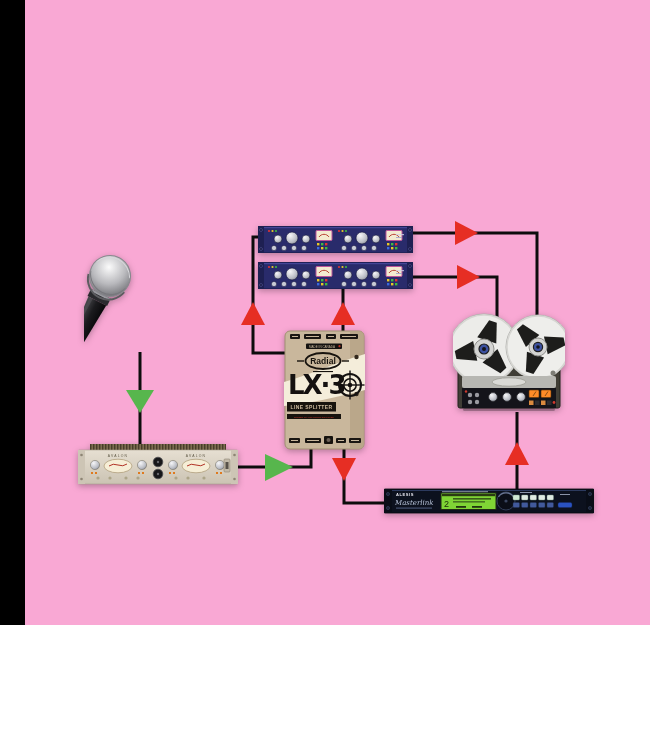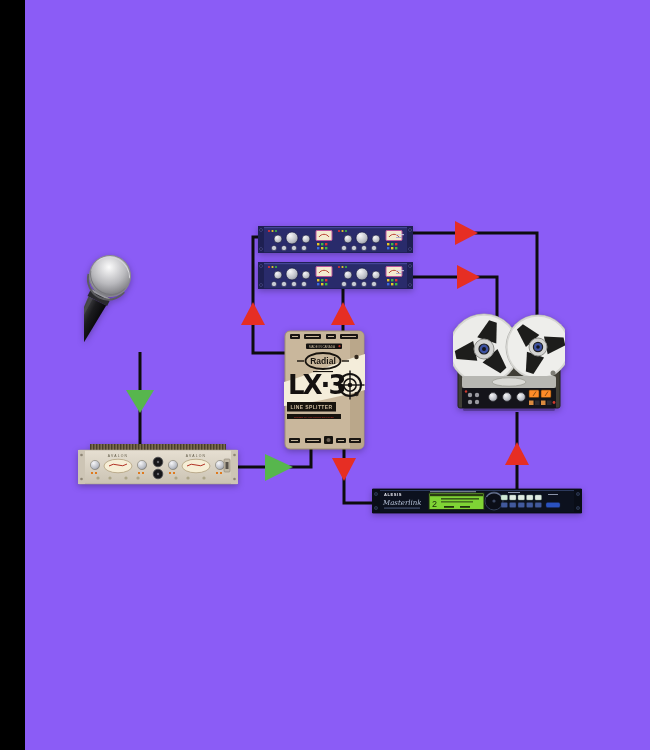--- a/index.html
+++ b/index.html
@@ -1,16 +1,16 @@
 <!DOCTYPE html>
 <html><head>
 <meta charset="utf-8">
 <style>
   html,body{margin:0;padding:0;background:#fff;}
-  .canvas{position:relative;width:650px;height:750px;background:#8b5cf6;overflow:hidden;
+  .canvas{position:relative;width:650px;height:625px;background:#f9a8d4;overflow:hidden;
           font-family:"Liberation Sans",sans-serif;}
   .leftbar{position:absolute;left:0;top:0;width:25px;height:750px;background:#000;}
   .overlay{position:absolute;left:0;top:0;z-index:1;}
   .device{position:absolute;z-index:2;filter:drop-shadow(0 2px 3px rgba(0,0,0,.28));}
   svg text{font-family:"Liberation Sans",sans-serif;}
   .script-text{font-family:"DejaVu Serif",serif;font-style:italic;}
   .heavy{font-family:"DejaVu Sans",sans-serif;font-weight:900;}
 </style>
 </head>
 <body>
@@ -351,21 +351,21 @@
       <line x1="92" y1="86" x2="95" y2="81.5" stroke="#5a3208" stroke-width=".7"></line>
       <rect x="76" y="90.5" width="4.5" height="4.5" fill="#d98a3f"></rect>
       <rect x="82" y="90.5" width="4.5" height="4.5" fill="#2b2b30"></rect>
       <rect x="88" y="90.5" width="4.5" height="4.5" fill="#d98a3f"></rect>
       <rect x="94" y="90.5" width="4.5" height="4.5" fill="#2b2b30"></rect>
       <circle cx="101" cy="92.5" r="1.4" fill="#d03a2e"></circle>
       <rect x="10" y="98" width="92" height="3" rx="1.5" fill="#000" opacity=".25"></rect>
     </svg>
   </div>
 
-  <div class="device" style="left:372px;top:486px;width:210px;height:30px">
+  <div class="device" style="left:384px;top:486px;width:210px;height:30px">
     <svg width="210" height="30" viewBox="0 0 210 30">
       <rect x="0" y="3" width="210" height="24" rx="1" fill="#0c111e" stroke="#05070d" stroke-width=".8"></rect>
       <rect x="1" y="4" width="208" height="1" fill="#2c3a5e"></rect>
       <rect x="0" y="3" width="8" height="24" fill="#090d17"></rect>
         <rect x="202" y="3" width="8" height="24" fill="#090d17"></rect>
       <circle cx="4" cy="8" r="1.6" fill="#1c2436" stroke="#3c4c70" stroke-width=".5"></circle>
       <circle cx="4" cy="22" r="1.6" fill="#1c2436" stroke="#3c4c70" stroke-width=".5"></circle>
       <circle cx="206" cy="8" r="1.6" fill="#1c2436" stroke="#3c4c70" stroke-width=".5"></circle>
       <circle cx="206" cy="22" r="1.6" fill="#1c2436" stroke="#3c4c70" stroke-width=".5"></circle>
       <text x="12" y="10" font-size="4" font-weight="bold" letter-spacing=".6" fill="#e8e8f0">ALESIS</text>

